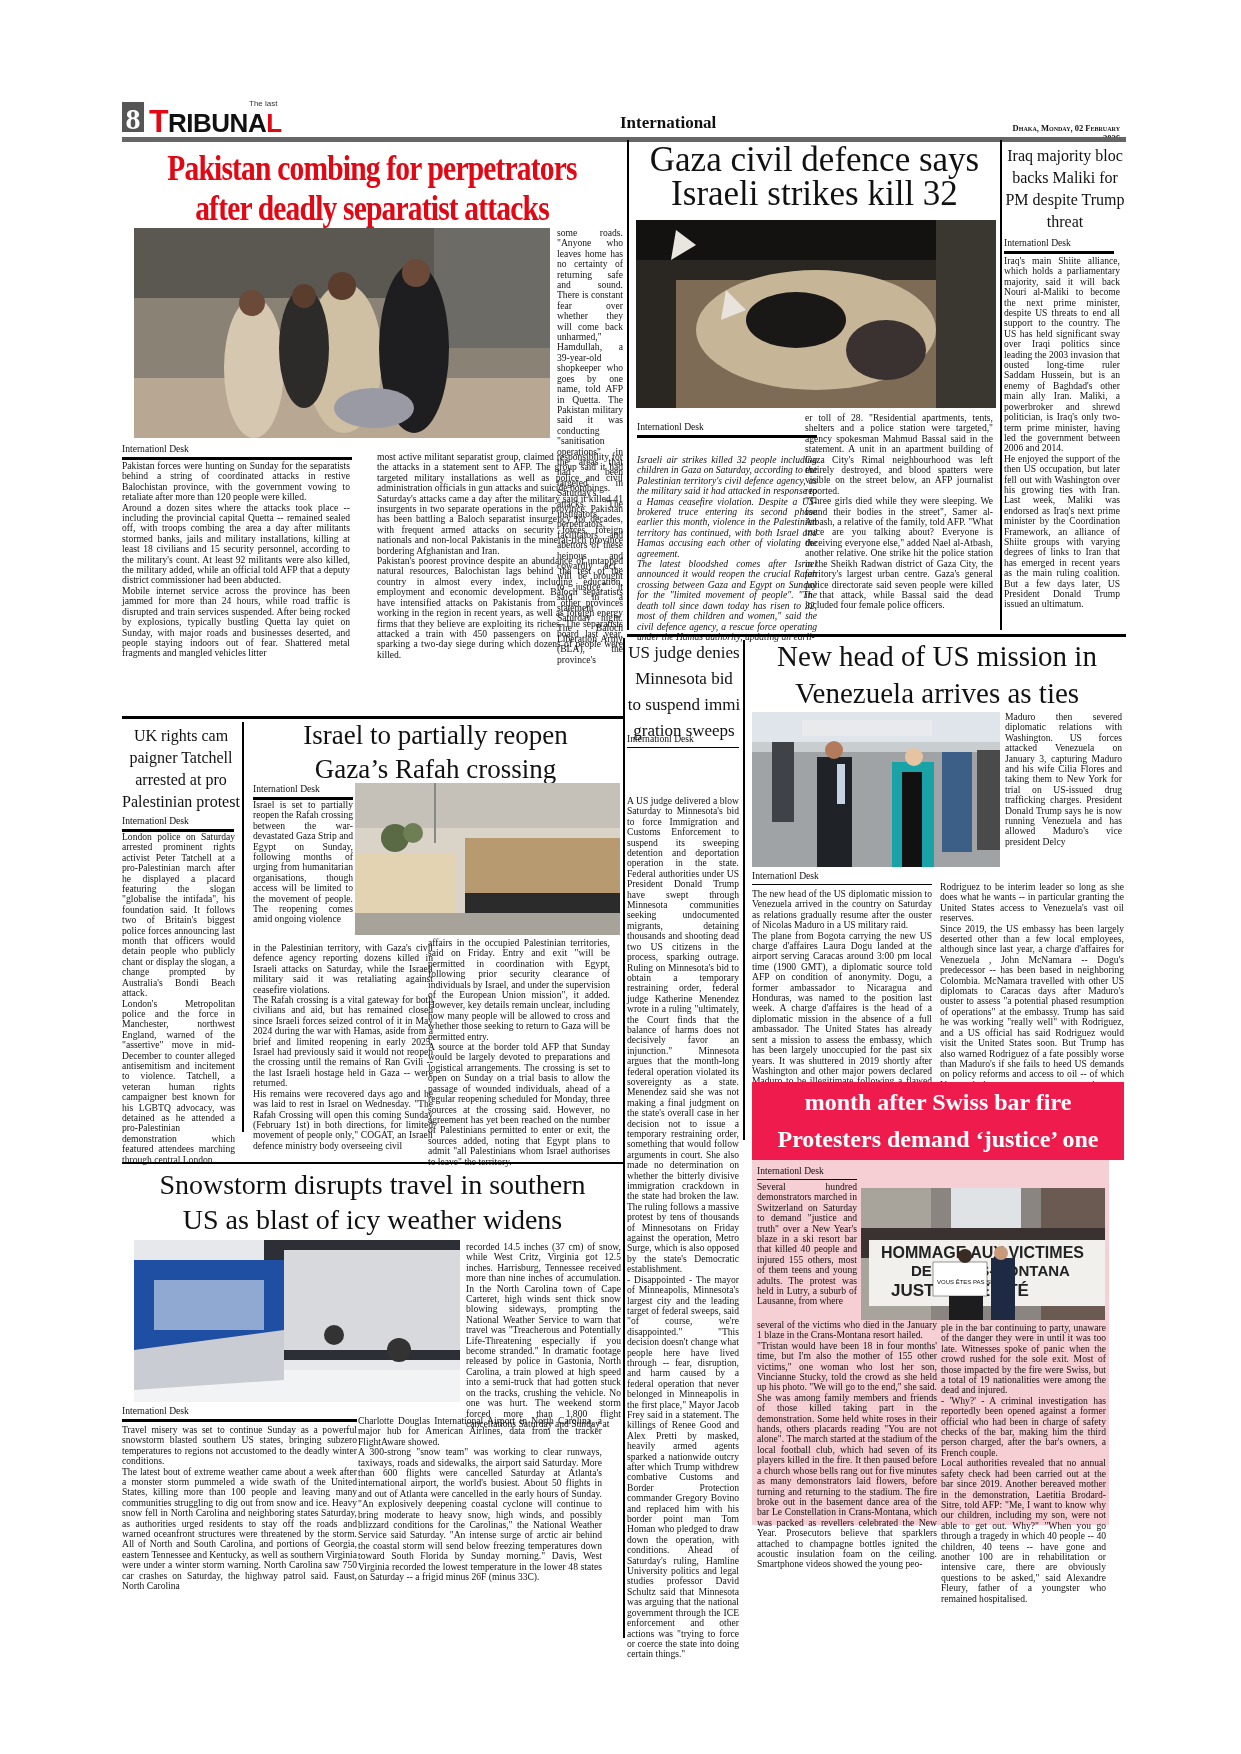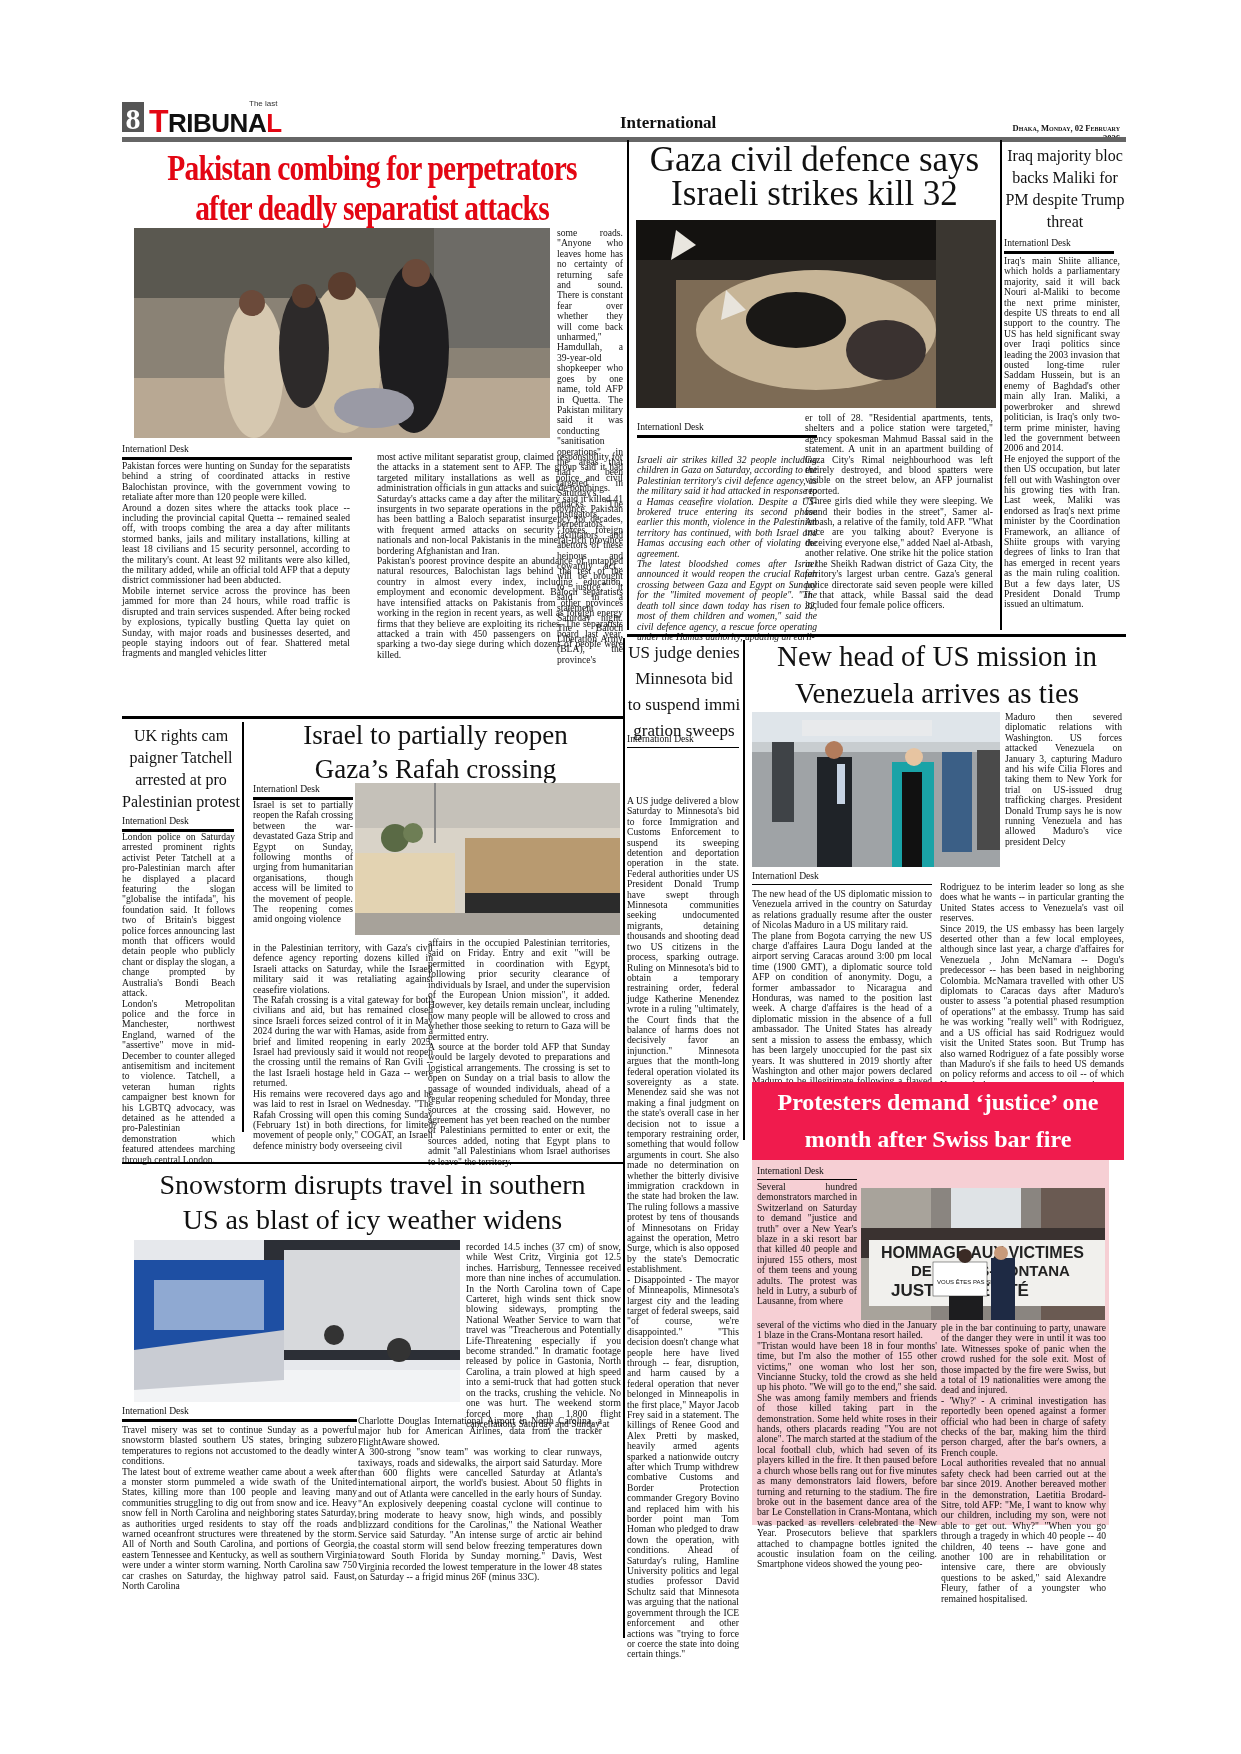--- a/index.html
+++ b/index.html
@@ -188,22 +188,22 @@
 <div class="abs body-text" style="left:752px;top:889px;width:180px;">
   <p>The new head of the US diplomatic mission to Venezuela arrived in the country on Saturday as relations gradually resume after the ouster of Nicolas Maduro in a US military raid.</p>
   <p>The plane from Bogota carrying the new US charge d'affaires Laura Dogu landed at the airport serving Caracas around 3:00 pm local time (1900 GMT), a diplomatic source told AFP on condition of anonymity. Dogu, a former ambassador to Nicaragua and Honduras, was named to the position last week. A charge d'affaires is the head of a diplomatic mission in the absence of a full ambassador. The United States has already sent a mission to assess the embassy, which has been largely unoccupied for the past six years. It was shuttered in 2019 shortly after Washington and other major powers declared Maduro to be illegitimate following a flawed election.</p>
 </div>
 <div class="abs body-text" style="left:940px;top:882px;width:184px;">
   <p>Rodriguez to be interim leader so long as she does what he wants -- in particular granting the United States access to Venezuela's vast oil reserves.</p>
   <p>Since 2019, the US embassy has been largely deserted other than a few local employees, although since last year, a charge d'affaires for Venezuela , John McNamara -- Dogu's predecessor -- has been based in neighboring Colombia. McNamara travelled with other US diplomats to Caracas days after Maduro's ouster to assess "a potential phased resumption of operations" at the embassy. Trump has said he was working "really well" with Rodriguez, and a US official has said Rodriguez would visit the United States soon. But Trump has also warned Rodriguez of a fate possibly worse than Maduro's if she fails to heed US demands on policy reforms and access to oil -- of which Venezuela has more proven reserves than any country on Earth.</p>
 </div>
 
 <div class="abs banner-red" style="left:752px;top:1082px;width:372px;height:78px;font-size:24px;line-height:37px;padding-top:2px;">
+  <div>month after Swiss bar fire</div>
   <div>Protesters demand ‘justice’ one</div>
-  <div>month after Swiss bar fire</div>
 </div>
 <div class="abs pink-bg" style="left:752px;top:1160px;width:357px;height:365px;"></div>
 <div class="abs desk" style="left:757px;top:1165px;width:100px;padding-bottom:2px;border-bottom:1.5px solid #000;">Internationl Desk</div>
 <div class="abs body-text" style="left:757px;top:1182px;width:100px;">Several hundred demonstrators marched in Switzerland on Saturday to demand "justice and truth" over a New Year's blaze in a ski resort bar that killed 40 people and injured 155 others, most of them teens and young adults. The protest was held in Lutry, a suburb of Lausanne, from where</div>
 <div class="photo" style="left:861px;top:1188px;width:244px;height:132px;">
   <svg width="244" height="132" viewBox="0 0 244 132">
     <rect width="244" height="132" fill="#8a8580"></rect>
     <rect x="0" y="0" width="70" height="132" fill="#a8a39b"></rect>
     <rect x="180" y="0" width="64" height="132" fill="#6a5a52"></rect>
     <rect x="90" y="0" width="70" height="40" fill="#dfe3e6"></rect>

